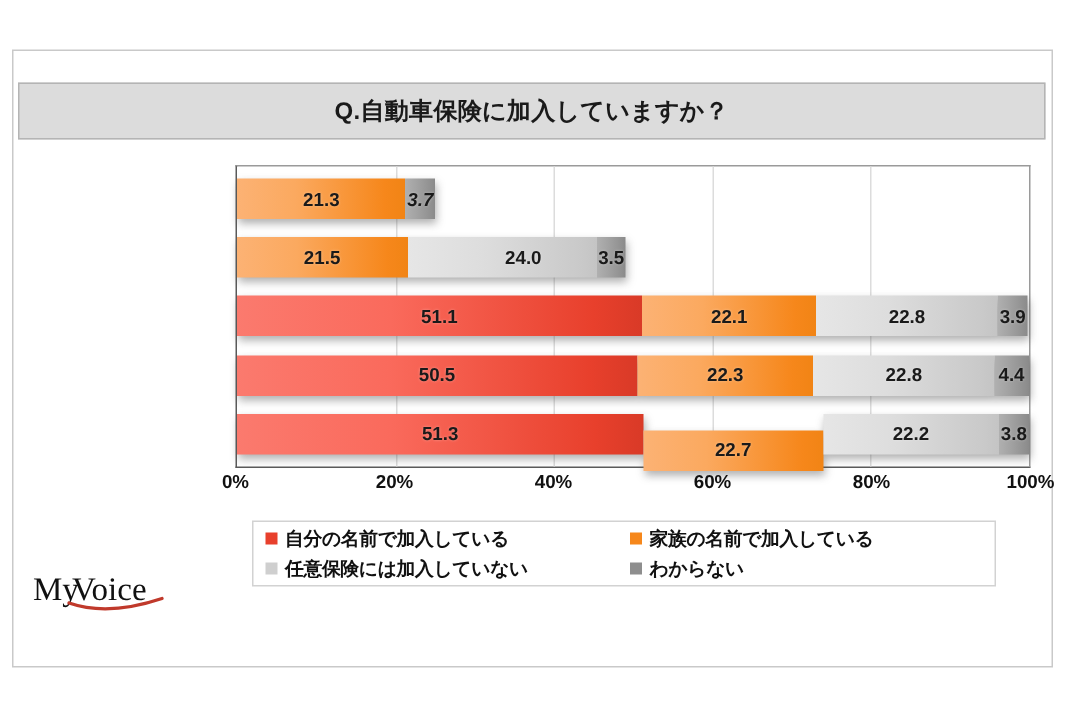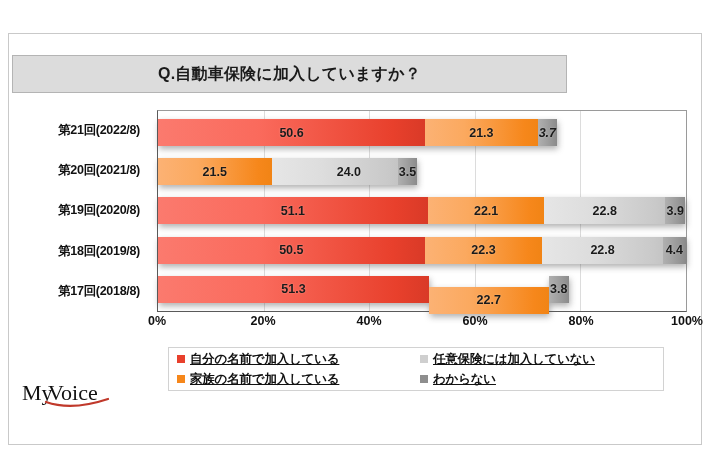--- a/index.html
+++ b/index.html
@@ -20,21 +20,21 @@
     left: 8px; top: 33px;
     width: 694px; height: 412px;
     border: 1px solid #c9c9c9;
     background: #fff;
   }
 
   
   #title-band {
     position: absolute;
     left: 12px; top: 55px;
-    width: 555px; height: 38px;
+    width: 685px; height: 38px;
     background: #dcdcdc;
     border: 1px solid #b4b4b4;
     display: flex; align-items: center; justify-content: center;
   }
   #title-text {
     font-size: 16px;
     font-weight: bold;
     color: #1a1a1a;
     letter-spacing: 0.2px;
     white-space: nowrap;
@@ -143,21 +143,20 @@
     padding: 1px 0 1px 8px;
   }
   .legend-item {
     display: flex;
     align-items: center;
     gap: 5px;
     font-size: 12.5px;
     color: #111;
     white-space: nowrap;
     letter-spacing: -0.2px;
-    text-decoration: underline;
   }
   .legend-item .lbl { font-weight: bold; }
   .swatch {
     width: 8px; height: 8px;
     flex: 0 0 8px;
     display: inline-block;
   }
   .sw0 { background: #e8402c; }
   .sw1 { background: #f6871b; }
   .sw2 { background: #cfcfcf; }
@@ -177,40 +176,30 @@
 <div id="page">
 
   <div id="frame"></div>
 
   <div id="title-band">
     <span id="title-text">Q.自動車保険に加入していますか？</span>
   </div>
 
   <div id="chart">
 
-    <div class="cat-labels">
-        <div class="cat-label">第21回(2022/8)</div>
-        <div class="cat-label">第20回(2021/8)</div>
-        <div class="cat-label">第19回(2020/8)</div>
-        <div class="cat-label">第18回(2019/8)</div>
-        <div class="cat-label">第17回(2018/8)</div>
-      </div>
 
     <div id="plot">
       <div id="gridlines">
           <div class="gridline" style="left: 20%;"></div>
           <div class="gridline" style="left: 40%;"></div>
           <div class="gridline" style="left: 60%;"></div>
           <div class="gridline" style="left: 80%;"></div>
         </div>
       <div id="rows">
           <div class="bar-row">
-            <div class="seg s0" style="width: 50.6%;">
-              <span class="val">50.6</span>
-            </div>
             <div class="seg s1" style="width: 21.3%;">
               <span class="val">21.3</span>
             </div>
             <div class="seg s3" style="width: 3.7%; font-style: italic;">
               <span class="val">3.7</span>
             </div>
           </div>
           <div class="bar-row">
             <div class="seg s1" style="width: 21.5%;">
               <span class="val">21.5</span>
@@ -249,20 +238,23 @@
             <div class="seg s3" style="width: 4.4%;">
               <span class="val">4.4</span>
             </div>
           </div>
           <div class="bar-row">
             <div class="seg s0" style="width: 51.3%;">
               <span class="val">51.3</span>
             </div>
             <div class="seg s1" style="width: 22.7%; margin-top: 11px;">
               <span class="val">22.7</span>
+            </div>
+            <div class="seg s2" style="width: 22.2%;">
+              <span class="val">22.2</span>
             </div>
             <div class="seg s3" style="width: 3.8%;">
               <span class="val">3.8</span>
             </div>
           </div>
         </div>
     </div>
 
     <div id="xaxis">
         <div class="xtick" style="left: 0%;">0%</div>
@@ -273,26 +265,26 @@
         <div class="xtick" style="left: 100%;">100%</div>
       </div>
   </div>
 
   <div id="legend">
       <div class="legend-item">
         <span class="swatch sw0"></span>
         <span class="lbl">自分の名前で加入している</span>
       </div>
       <div class="legend-item">
+        <span class="swatch sw1"></span>
+        <span class="lbl">家族の名前で加入している</span>
+      </div>
+      <div class="legend-item">
         <span class="swatch sw2"></span>
         <span class="lbl">任意保険には加入していない</span>
-      </div>
-      <div class="legend-item">
-        <span class="swatch sw1"></span>
-        <span class="lbl">家族の名前で加入している</span>
       </div>
       <div class="legend-item">
         <span class="swatch sw3"></span>
         <span class="lbl">わからない</span>
       </div>
     </div>
 
   <div id="logo">
     <svg width="120" height="34" viewBox="0 0 120 34">
       <text x="0" y="22" font-family="Liberation Serif, serif" font-size="22" fill="#111">My</text>

